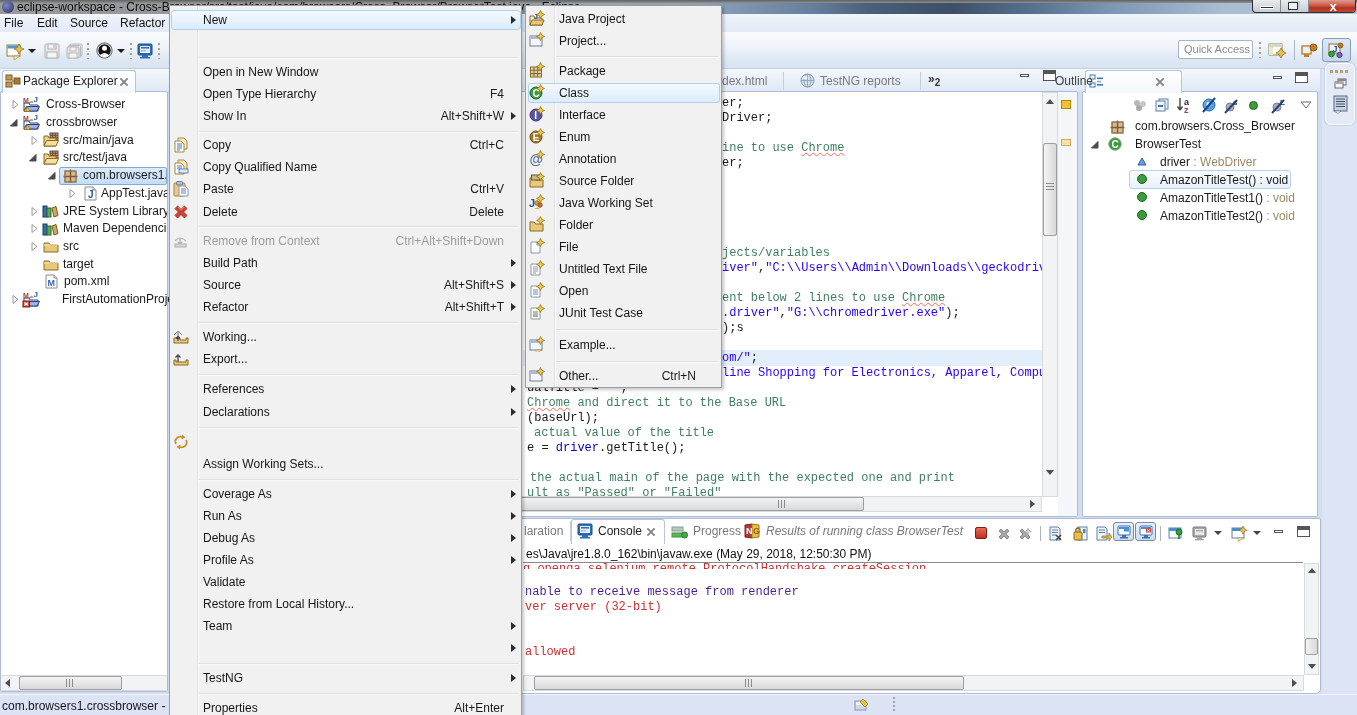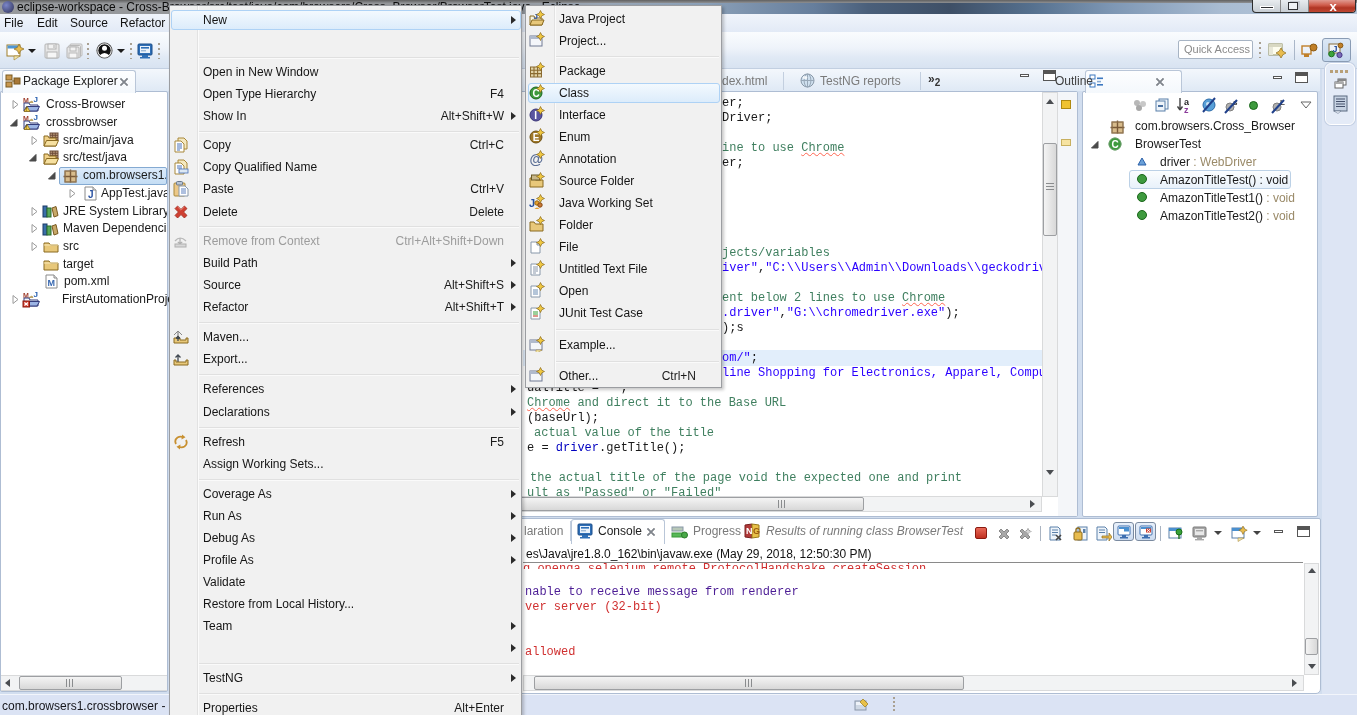--- a/index.html
+++ b/index.html
@@ -303,21 +303,21 @@
 <div class="abs mono" style="left:722px;top:290.5px"><span class="cg">ent below 2 lines to use <span class="sq">Chrome</span></span></div>
 <div class="abs mono" style="left:722px;top:305.5px"><span class="cb">.driver"</span><span>,</span><span class="cb">"G:\\chromedriver.exe"</span><span>);</span></div>
 <div class="abs mono" style="left:722px;top:320.5px"><span>);s</span></div>
 <div class="abs mono" style="left:722px;top:350.5px"><span class="cb">om/"</span><span>;</span></div>
 <div class="abs mono" style="left:722px;top:365.5px"><span class="cb">line Shopping for Electronics, Apparel, Compu</span></div>
 <div class="abs mono" style="left:527px;top:380.5px"><span>ualTitle = "";</span></div>
 <div class="abs mono" style="left:527px;top:395.5px"><span class="cg"><span class="sq">Chrome</span> and direct it to the Base URL</span></div>
 <div class="abs mono" style="left:527px;top:410.5px"><span>(baseUrl);</span></div>
 <div class="abs mono" style="left:534px;top:425.5px"><span class="cg">actual value of the title</span></div>
 <div class="abs mono" style="left:527px;top:440.5px"><span>e = <span class="cf">driver</span>.getTitle();</span></div>
-<div class="abs mono" style="left:530px;top:470.5px"><span class="cg">the actual title of the page void the expected one and print</span></div>
+<div class="abs mono" style="left:530px;top:470.5px"><span class="cg">the actual main of the page with the expected one and print</span></div>
 <div class="abs mono" style="left:527px;top:485.5px"><span class="cg">ult as "Passed" or "Failed"</span></div>
 <div class="sbtrack-v" style="left:1042px;top:92px;width:16px;height:405px"></div>
 <div class="arr-u" style="left:1046px;top:99px"></div>
 <div class="sbthumb-v" style="left:1043px;top:143px;width:14px;height:93px"></div>
 <div class="abs" style="left:1046px;top:183px;width:8px;height:8px;background-image:repeating-linear-gradient(#8a8c8e 0 1px,transparent 1px 3px)"></div>
 <div class="arr-d" style="left:1046px;top:470px"></div>
 <div class="abs" style="left:1058px;top:92px;width:19px;height:424px;background:#f4f6f9"></div>
 <div class="abs" style="left:1061px;top:100px;width:10px;height:9px;background:#f0c330;border:1px solid #b08a10"></div>
 <div class="abs" style="left:1061px;top:139px;width:10px;height:7px;background:#f6e3a2;border:1px solid #c8b060"></div>
 <div class="sbtrack-h" style="left:171px;top:496px;width:871px;height:16px"></div>
@@ -590,41 +590,40 @@
         <rect x="2" y="11" width="11" height="3" fill="#d8d8d8" stroke="#b0b0b0"></rect>
       </svg>
 <div class="mitem" style="top:246px;padding-left:30px">Build Path</div>
       <div class="marr" style="right:5px;top:253px"></div>
 <div class="mitem" style="top:268px;padding-left:30px">Source<span class="mshort" style="right:14px">Alt+Shift+S</span></div>
       <div class="marr" style="right:5px;top:275px"></div>
 <div class="mitem" style="top:290px;padding-left:30px">Refactor<span class="mshort" style="right:14px">Alt+Shift+T</span></div>
       <div class="marr" style="right:5px;top:297px"></div>
 <div class="msep" style="left:29px;right:2px;top:316px"></div>
       <div class="msep2" style="left:29px;right:2px;top:317px"></div>
-<div class="mitem" style="top:320px;padding-left:30px">Maven...</div>
+<div class="mitem" style="top:320px;padding-left:30px">Working...</div>
       <svg class="abs" style="left:3px;top:323px" width="16" height="15" viewBox="0 0 16 15">
         <path d="M1 6 L5 2 L9 6" fill="none" stroke="#888" stroke-width="1"></path>
         <path d="M5 2 L5 9" stroke="#888" stroke-width="1.2"></path>
         <path d="M3 9 L5 7 L7 9 L7 11 L13 11 L13 9 L15 9 L15 14 L1 14 L1 9 Z" fill="#e8c87a" stroke="#8a6a20"></path>
         <path d="M5 7 L5 12 M3 9.5 L5 7.5 L7 9.5" fill="none" stroke="#404850" stroke-width="1.3"></path>
       </svg>
 <div class="mitem" style="top:342px;padding-left:30px">Export...</div>
       <svg class="abs" style="left:3px;top:345px" width="16" height="15" viewBox="0 0 16 15">
         <path d="M5 12 L5 4 M2.5 6.5 L5 4 L7.5 6.5" fill="none" stroke="#404850" stroke-width="1.3"></path>
         <path d="M1 9 L3 9 L3 11 L13 11 L13 9 L15 9 L15 14 L1 14 Z" fill="#e8c87a" stroke="#8a6a20"></path>
       </svg>
 <div class="msep" style="left:29px;right:2px;top:368px"></div>
       <div class="msep2" style="left:29px;right:2px;top:369px"></div>
 <div class="mitem" style="top:372px;padding-left:30px">References</div>
       <div class="marr" style="right:5px;top:379px"></div>
 <div class="mitem" style="top:394.5px;padding-left:30px">Declarations</div>
       <div class="marr" style="right:5px;top:401.5px"></div>
 <div class="msep" style="left:29px;right:2px;top:420.5px"></div>
       <div class="msep2" style="left:29px;right:2px;top:421.5px"></div>
-<div class="mitem" style="top:424.5px;padding-left:30px">Refresh<span class="mshort" style="right:14px">F5</span></div>
       <svg class="abs" style="left:3px;top:427.5px" width="16" height="16" viewBox="0 0 16 16">
         <path d="M3 10 Q1 6 4.5 3.5 Q7 2 9.5 3" fill="none" stroke="#c89030" stroke-width="1.8"></path>
         <path d="M9 0.5 L12.5 3.2 L8.5 5.5 Z" fill="#c89030"></path>
         <path d="M13 6 Q15 10 11.5 12.5 Q9 14 6.5 13" fill="none" stroke="#c89030" stroke-width="1.8"></path>
         <path d="M7 15.5 L3.5 12.8 L7.5 10.5 Z" fill="#c89030"></path>
       </svg>
 <div class="mitem" style="top:446.5px;padding-left:30px">Assign Working Sets...</div>
 <div class="msep" style="left:29px;right:2px;top:472.5px"></div>
       <div class="msep2" style="left:29px;right:2px;top:473.5px"></div>
 <div class="mitem" style="top:476.5px;padding-left:30px">Coverage As</div>

